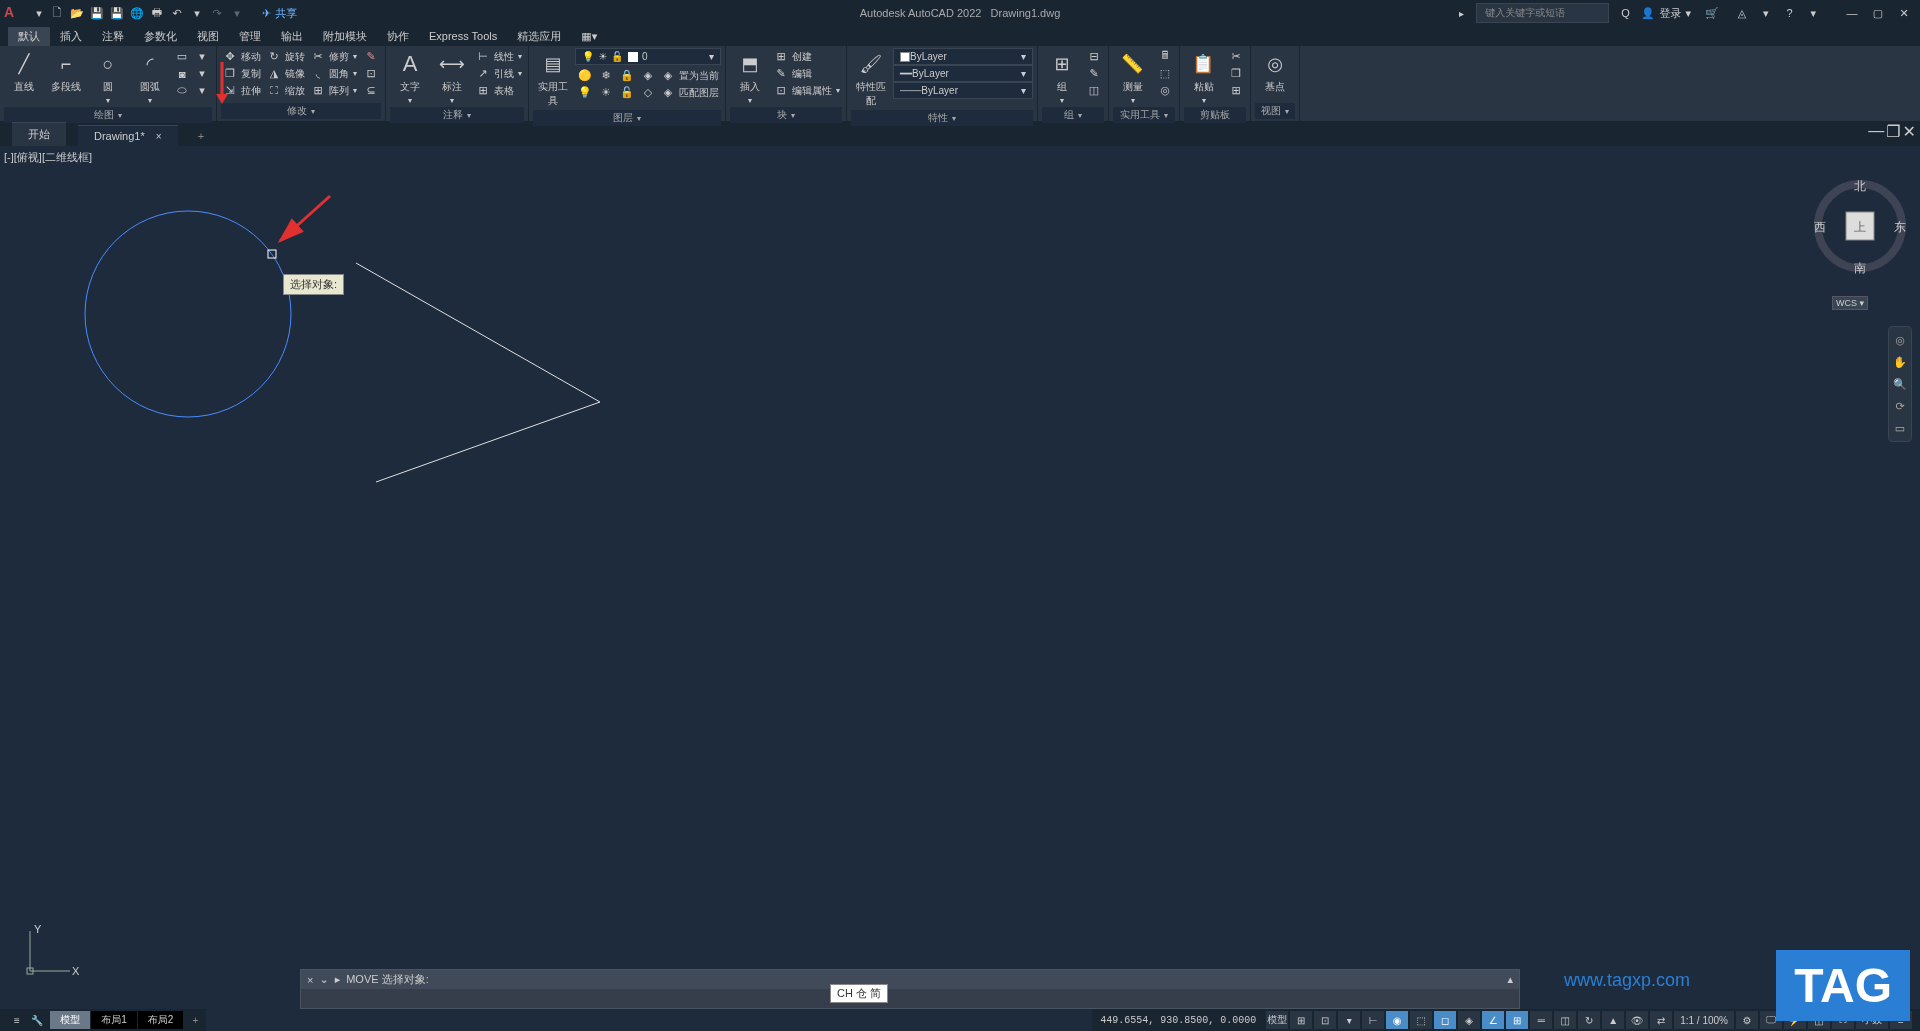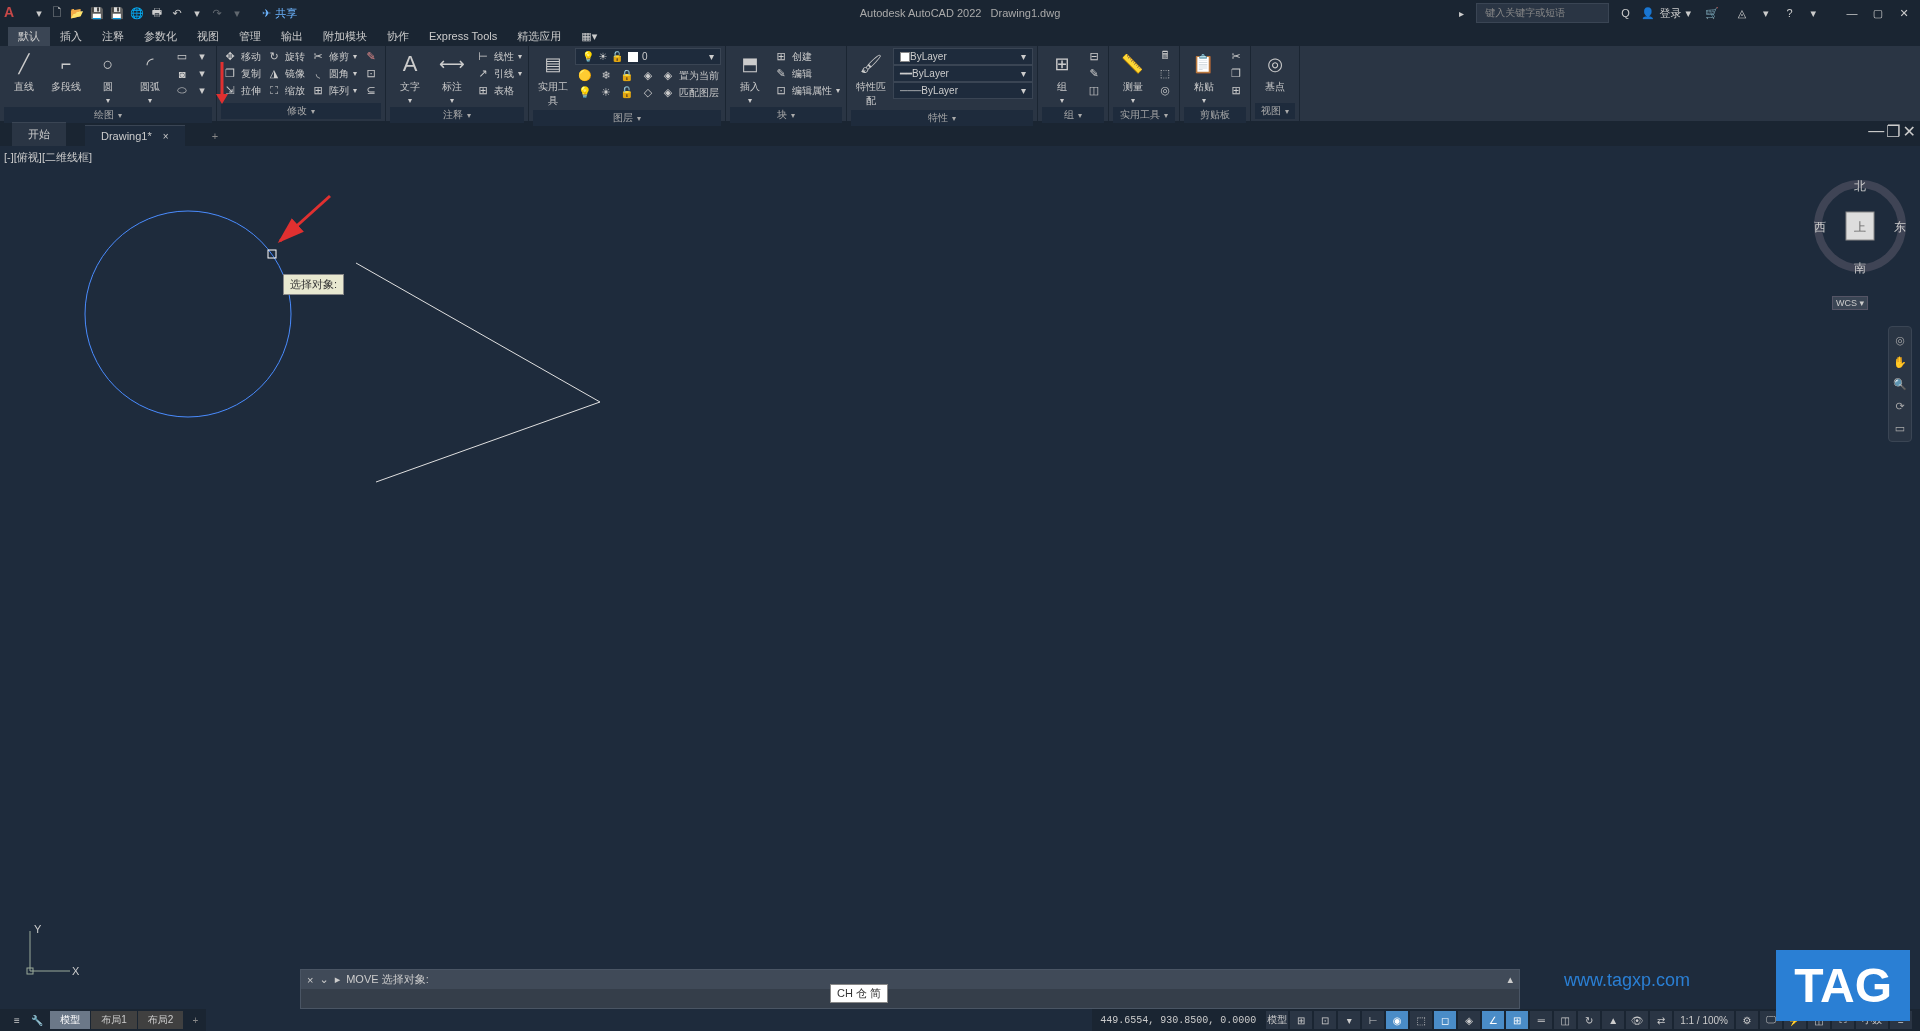--- a/index.html
+++ b/index.html
@@ -34,21 +34,21 @@
 .rb-big .label { font-size: 10px; color: #ccc; text-align: center; }
 .rb-row { display: flex; align-items: center; gap: 4px; padding: 1px 2px; cursor: pointer; font-size: 10px; height: 17px; }
 .rb-row .icon { width: 14px; height: 14px; display: flex; align-items: center; justify-content: center; font-size: 11px; }
 .rb-stack { display: flex; flex-direction: column; gap: 0; }
 .rb-mini { width: 20px; height: 17px; display: flex; align-items: center; justify-content: center; cursor: pointer; font-size: 11px; color: #ccc; }
 .layer-drop { background: #1e2b3c; border: 1px solid #3a4554; font-size: 10px; padding: 2px 6px; color: #ccc; display: flex; align-items: center; gap: 4px; min-width: 120px; }
 .prop-drop { background: #1e2b3c; border: 1px solid #3a4554; font-size: 10px; padding: 1px 6px; color: #ccc; display: flex; align-items: center; width: 140px; height: 17px; }
 
 
 .file-tabs { height: 24px; background: #1a2532; display: flex; align-items: flex-end; padding-left: 12px; font-size: 11px; }
-.file-tab { padding: 4px 16px; background: #2a3544; color: #ccc; margin-right: 19px; cursor: pointer; border-top: 1px solid #3a4554; }
+.file-tab { padding: 4px 16px; background: #2a3544; color: #ccc; margin-right: 12px; cursor: pointer; border-top: 1px solid #3a4554; }
 .file-tab.active { background: #1e2b3c; }
 .file-tab .close { margin-left: 8px; font-size: 10px; }
 .file-tab-add { padding: 4px 8px; color: #888; cursor: pointer; }
 
 
 .drawing-area { position: absolute; top: 146px; left: 0; right: 0; bottom: 42px; background: #1e2b3c; }
 .viewport-label { position: absolute; top: 4px; left: 4px; font-size: 11px; color: #ccc; }
 .ucs-icon { position: absolute; bottom: 8px; left: 20px; }
 .nav-cube { position: absolute; top: 30px; right: 30px; width: 80px; height: 80px; }
 .nav-bar { position: absolute; top: 180px; right: 8px; width: 24px; background: #2a3544; border: 1px solid #3a4554; border-radius: 4px; padding: 4px 2px; display: flex; flex-direction: column; gap: 4px; align-items: center; }
@@ -58,21 +58,21 @@
 .tooltip-box { position: absolute; background: #e8e8d0; border: 1px solid #888; padding: 2px 6px; font-size: 11px; color: #333; }
 
 
 .cmd-area { position: absolute; bottom: 22px; left: 300px; right: 400px; height: 40px; background: #353e4a; border: 1px solid #4a5564; font-size: 11px; display: flex; flex-direction: column; }
 .cmd-history { flex: 1; padding: 2px 6px; color: #aaa; overflow: hidden; }
 .cmd-line { background: #404a58; padding: 2px 6px; display: flex; align-items: center; gap: 6px; }
 .cmd-prompt { color: #ccc; }
 
 
 .layout-tabs { position: absolute; bottom: 0; left: 0; height: 22px; background: #1a2532; display: flex; align-items: center; padding-left: 8px; font-size: 10px; gap: 0; z-index: 5; }
-.layout-tab { padding: 2px 10px; background: #404040; margin-right: 1px; cursor: pointer; }
+.layout-tab { padding: 2px 10px; background: #000000; margin-right: 1px; cursor: pointer; }
 .layout-tab.active { background: #6b7888; color: #fff; }
 
 .status-bar { position: absolute; bottom: 0; right: 0; height: 22px; background: #1a2532; display: flex; align-items: center; font-size: 10px; gap: 2px; padding-right: 8px; z-index: 4; }
 .status-coord { color: #ccc; padding: 0 8px; font-family: Liberation Mono, monospace; }
 .status-btn { width: 22px; height: 18px; display: flex; align-items: center; justify-content: center; cursor: pointer; color: #ccc; background: #2a3544; font-size: 10px; }
 .status-btn.active { background: #4a8cc7; color: #fff; }
 
 
 .watermark1 { position: absolute; bottom: 40px; right: 230px; font-size: 38px; font-weight: bold; color: #d93030; font-family: SimHei, sans-serif; z-index: 10; }
 .watermark1 .url { font-size: 18px; color: #2a7fd4; display: block; font-weight: normal; }

